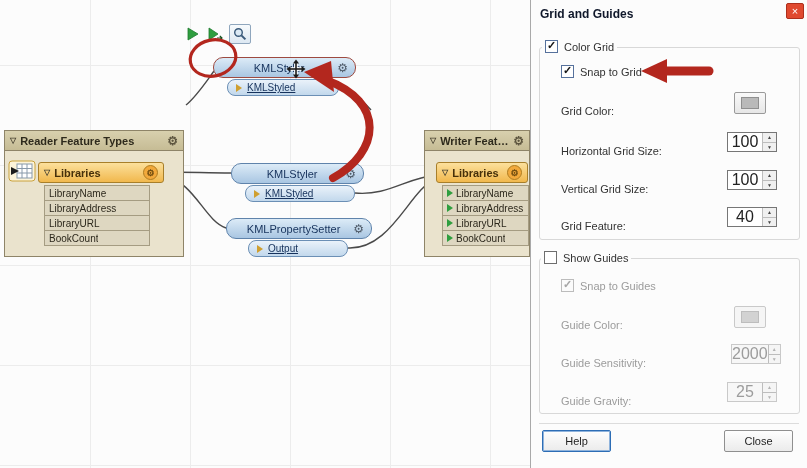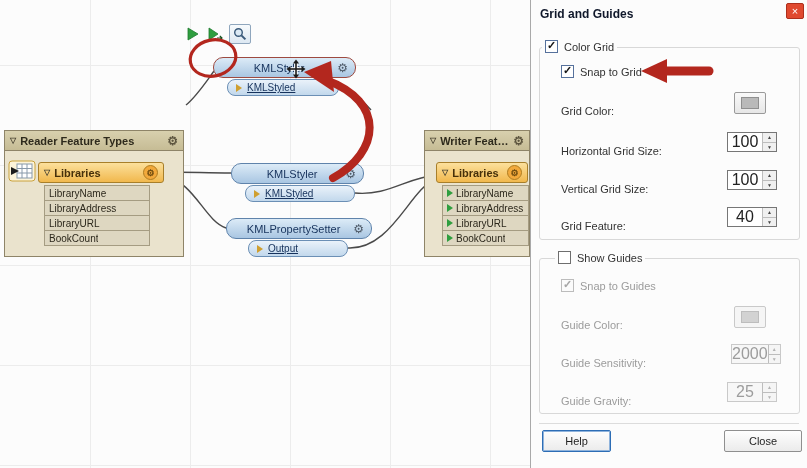--- a/index.html
+++ b/index.html
@@ -270,21 +270,21 @@
     <div class="spin" style="left:196px;top:207px;">
       <span class="val">40</span>
       <span class="btns">
           <i>▲</i>
           <i>▼</i>
         </span>
     </div>
 
     <div class="grp" style="left:8px;top:258px;width:261px;height:156px;"></div>
 
-    <div class="chkrow plain" style="left:24px;top:251px;">
+    <div class="chkrow plain" style="left:10px;top:251px;">
       <span class="chk">
           <i></i>
         </span>
       <span class="chklbl">Show Guides</span>
     </div>
 
     <div class="chkrow dis" style="left:27px;top:279px;">
       <span class="chk">
           <i>✓</i>
         </span>
@@ -309,20 +309,20 @@
     <div class="spin off" style="left:196px;top:382px;">
       <span class="val">25</span>
       <span class="btns">
           <i>▲</i>
           <i>▼</i>
         </span>
     </div>
 
     <div class="sep"></div>
     <div class="btn default" style="left:11px;width:69px;">Help</div>
-    <div class="btn" style="left:193px;width:78px;">Close</div>
+    <div class="btn" style="left:193px;width:69px;">Close</div>
 
     <svg class="annot2" width="277" height="468">
       <path d="M178 71 L136 71" stroke="#b3271e" stroke-width="9" stroke-linecap="round"></path>
       <polygon points="110,71 136,59 136,83" fill="#b3271e"></polygon>
     </svg>
   </div>
 </div>
 
 </body></html>

